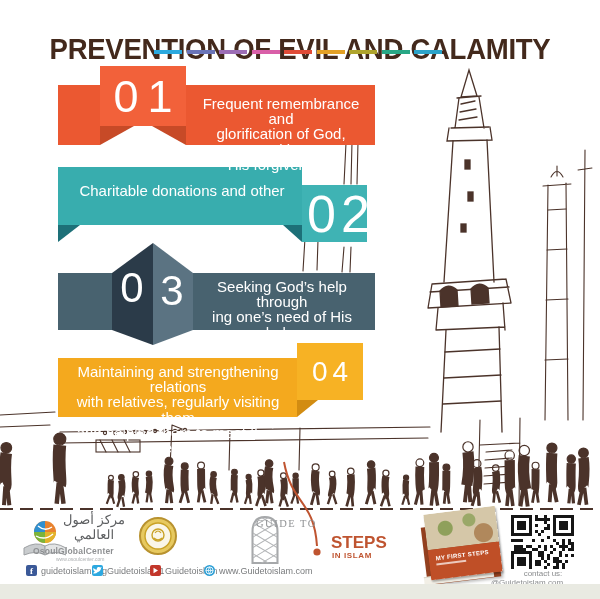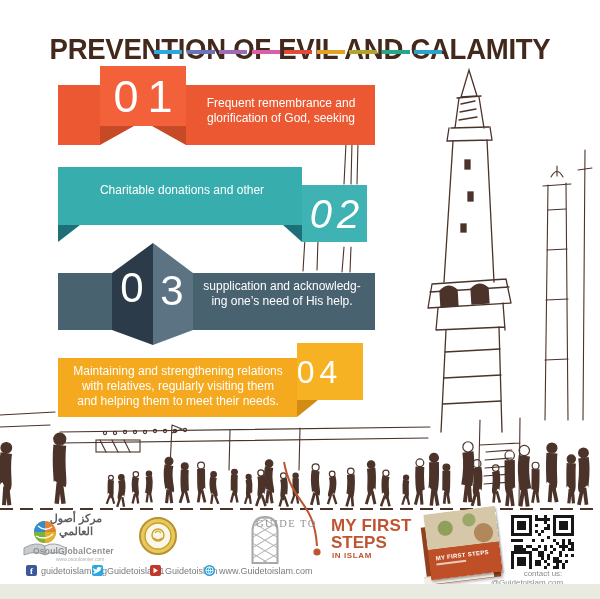--- a/index.html
+++ b/index.html
@@ -22,35 +22,35 @@
   #band2{left:58px;top:167px;width:244px;height:58px;background:#38ADAE;}
   #tab2{left:302px;top:185px;width:65px;height:57px;background:#3FB3B4;z-index:3;}
   #band3{left:58px;top:273px;width:317px;height:57px;background:#48626F;}
   #band4{left:58px;top:358px;width:239px;height:59px;background:#F4A91E;}
   #tab4{left:297px;top:343px;width:66px;height:57px;background:#F7B224;z-index:3;}
   #folds{left:0;top:0;z-index:4;pointer-events:none;}
   
   .num{position:absolute;z-index:6;color:#fff;font-weight:300;text-align:center;
        font-family:"Liberation Sans",sans-serif;}
   #n1{left:100px;top:69px;width:86px;height:56px;line-height:56px;font-size:45px;letter-spacing:9px;text-indent:9px;}
-  #n2{left:302px;top:188px;width:65px;height:52px;line-height:52px;font-size:40px;letter-spacing:5px;text-indent:5px;font-style:italic;}
+  #n2{left:302px;top:188px;width:65px;height:52px;line-height:52px;font-size:52px;letter-spacing:5px;text-indent:5px;}
   #n3a{left:112px;top:263px;width:40px;height:50px;line-height:50px;font-size:42px;}
   #n3b{left:152px;top:266px;width:40px;height:50px;line-height:50px;font-size:42px;}
-  #n4{left:284px;top:346px;width:66px;height:52px;line-height:52px;font-size:32px;letter-spacing:5px;text-indent:5px;}
-  .btxt{position:absolute;z-index:6;color:#fff;font-size:12px;line-height:15.2px;
+  #n4{left:297px;top:346px;width:66px;height:52px;line-height:52px;font-size:28px;letter-spacing:5px;text-indent:5px;}
+  .btxt{position:absolute;z-index:6;color:#fff;font-size:15px;line-height:15.2px;
         text-align:center;font-weight:400;}
   #t1{left:193px;top:96px;width:176px;}
   #t2{left:76px;top:183px;width:212px;}
   #t3{left:197px;top:279px;width:170px;}
   #t4{left:63px;top:364px;width:230px;}
   
   #footer{left:0;top:506px;width:600px;height:93px;z-index:7;}
   #osoul-name{left:33px;top:40px;font-size:8.5px;font-weight:700;color:#8E9092;letter-spacing:.2px;}
   #osoul-url{left:56px;top:50px;font-size:5px;color:#ADB0B2;}
-  #osoul-ar{left:40px;top:6px;width:72px;font-size:11px;color:#5C5E60;text-align:center;font-weight:bold;}
+  #osoul-ar{left:58px;top:6px;width:72px;font-size:13px;color:#5C5E60;text-align:center;}
   #medallion{left:138px;top:10px;}
   #guide-logo{left:222px;top:8px;width:86px;height:52px;}
   #guide-top{left:256px;top:12px;font-size:10.5px;letter-spacing:1.5px;color:#909294;
              font-family:"Liberation Serif",serif;}
   #guide-main{left:255px;top:23px;font-size:20px;letter-spacing:2px;color:#8E9092;
               font-family:"Liberation Serif",serif;}
   #mfs1{left:331px;top:10px;font-size:17px;font-weight:800;color:#BF5430;letter-spacing:.2px;}
   #mfs2{left:331px;top:27px;font-size:17px;font-weight:800;color:#BF5430;}
   #mfs3{left:332px;top:45px;font-size:8px;font-weight:800;color:#BF5430;letter-spacing:.6px;}
   
@@ -274,26 +274,27 @@
 
   <div id="n1" class="num">01</div>
   <div id="n2" class="num">02</div>
   <div id="n3a" class="num">0</div>
   <div id="n3b" class="num">3</div>
   <div id="n4" class="num">04</div>
 
   <div id="t1" class="btxt">
     <div>Frequent remembrance and</div>
       <div>glorification of God, seeking</div>
+      <div>His forgiveness.</div>
   </div>
   <div id="t2" class="btxt">
     <div>Charitable donations and other</div>
   </div>
   <div id="t3" class="btxt">
-      <div>supplication and acknowledg-</div>
+    <div>Seeking God’s help through</div>
       <div>ing one’s need of His help.</div>
   </div>
   <div id="t4" class="btxt">
     <div>Maintaining and strengthening relations</div>
       <div>with relatives, regularly visiting them</div>
       <div>and helping them to meet their needs.</div>
   </div>
 
   <div id="footer" class="abs">
 
@@ -324,21 +325,20 @@
           </clipPath>
         </defs>
       <path d="M5,48 V18 Q5,4 17,4 Q29,4 29,18 V48 Z" fill="#fff" stroke="#A6A8AA" stroke-width="2"></path>
       <g clip-path="url(#archclip)" stroke="#B4B6B8" stroke-width="1">
         <path d="M-10,10 l50,30 M-10,20 l50,30 M-10,30 l50,30 M-10,0 l50,30 M-10,-10 l50,30"></path>
         <path d="M44,10 l-50,30 M44,20 l-50,30 M44,30 l-50,30 M44,0 l-50,30 M44,-10 l-50,30"></path>
       </g>
     </svg>
     <div id="guide-top" class="abs">GUIDE TO</div>
 
-    <div id="mfs1" class="abs">MY FIRST</div>
     <div id="mfs2" class="abs">STEPS</div>
     <div id="mfs3" class="abs">IN ISLAM</div>
 
     <div id="book" class="abs">
       <div class="bback"></div>
       <div class="bpages"></div>
       <div class="bfront">
         <div class="bmap"></div>
         <div class="bband">
           <div class="btitle">MY FIRST STEPS</div>

